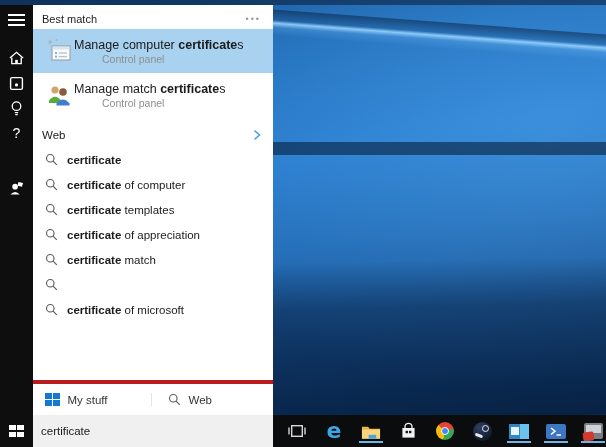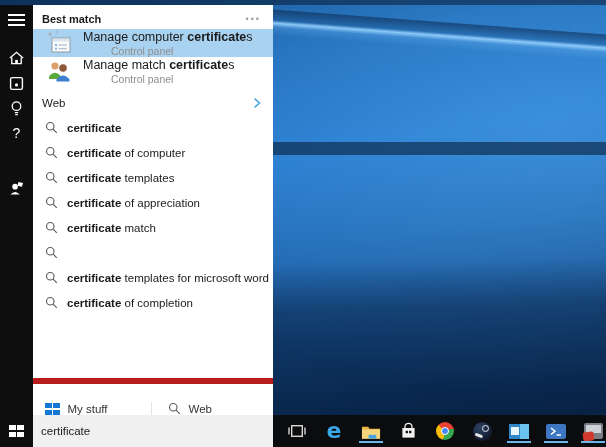--- a/index.html
+++ b/index.html
@@ -29,36 +29,36 @@
   .start-btn{position:absolute;left:0;bottom:0;width:33px;height:32px;background:#0e0e0e;z-index:4;
              display:flex;align-items:center;justify-content:center;cursor:pointer;}
   .winflag{display:grid;grid-template-columns:6.5px 6.5px;grid-template-rows:5.5px 5.5px;gap:1.5px;}
   .winflag i{background:#fff;display:block;}
   .winflag.blue i{background:#1278d3;}
 
   
   .panel{position:absolute;left:33px;top:5px;width:240px;height:410px;background:#fff;z-index:2;
          display:flex;flex-direction:column;}
   .hdr{display:flex;justify-content:space-between;align-items:center;padding:8px 12px 4px 9px;}
-  .hdr .t{font-size:11px;font-weight:bold;color:#1b1b1b;}
+  .hdr .t{font-size:11px;font-weight:normal;color:#1b1b1b;}
   .dots{color:#9a9a9a;font-size:9px;letter-spacing:2px;cursor:pointer;line-height:1;}
-  .result{height:28px;display:flex;align-items:center;gap:9px;padding-left:11px;cursor:pointer;}
+  .result{height:44px;display:flex;align-items:center;padding-left:11px;cursor:pointer;}
   .result.sel{background:#a8d2ef;}
   .r-ic{width:30px;display:flex;justify-content:center;flex:none;}
   .r-txt{display:flex;flex-direction:column;gap:1px;}
   .r-title{font-size:12.5px;color:#1b1b1b;}
   .r-title .b{font-weight:bold;}
   .r-sub{font-size:10.5px;color:#8f8f8f;margin-left:28px;}
   .webhdr{display:flex;justify-content:space-between;align-items:center;padding:9px 12px 3px 9px;height:18px;}
   .webhdr .t{font-size:11.5px;color:#1b1b1b;}
   .sug{height:25px;display:flex;align-items:center;gap:9px;padding-left:12px;cursor:pointer;
        font-size:11.5px;color:#1b1b1b;}
   .sug .b{font-weight:bold;}
   .sug .rest,.r-title .pre,.r-title .suf{white-space:pre;}
-  .panel-footer{margin-top:auto;height:31px;border-top:6px solid #b91c1c;display:flex;align-items:flex-end;}
+  .panel-footer{margin-top:auto;height:31px;border-top:4px solid #b91c1c;display:flex;align-items:center;}
   .pf-btn{flex:1;display:flex;align-items:center;gap:8px;padding-left:12px;font-size:11.5px;color:#333;cursor:pointer;background:#fff;}
   .pf-btn.web{border-left:1px solid #e4e4e4;padding-left:16px;}
 
   
   .searchrow{position:absolute;left:33px;top:415px;width:240px;height:32px;background:#f0f0f0;z-index:2;}
   .searchrow input{width:100%;height:100%;border:0;outline:0;background:transparent;padding:0 0 0 8px;
                    font-family:"Liberation Sans",sans-serif;font-size:11.5px;color:#1b1b1b;}
 
   
   .taskbar{position:absolute;left:273px;right:0;top:415px;height:32px;background:#0b0c0e;z-index:4;
@@ -224,28 +224,21 @@
       <svg width="13" height="13" viewBox="0 0 16 16">
           <circle cx="6.5" cy="6.5" r="4.6" fill="none" stroke="#58585a" stroke-width="1.4"></circle>
           <line x1="10" y1="10" x2="14.5" y2="14.5" stroke="#58585a" stroke-width="1.4"></line>
         </svg>
     </div>
     <div class="sug">
       <svg width="13" height="13" viewBox="0 0 16 16">
           <circle cx="6.5" cy="6.5" r="4.6" fill="none" stroke="#58585a" stroke-width="1.4"></circle>
           <line x1="10" y1="10" x2="14.5" y2="14.5" stroke="#58585a" stroke-width="1.4"></line>
         </svg>
-      <span><span class="b">certificate</span><span class="rest"> templates for microsoft word</span></span>
-    </div>
-    <div class="sug">
-      <svg width="13" height="13" viewBox="0 0 16 16">
-          <circle cx="6.5" cy="6.5" r="4.6" fill="none" stroke="#58585a" stroke-width="1.4"></circle>
-          <line x1="10" y1="10" x2="14.5" y2="14.5" stroke="#58585a" stroke-width="1.4"></line>
-        </svg>
-      <span><span class="b">certificate</span><span class="rest"> of completion</span></span>
+      <span><span class="b">certificate</span><span class="rest"> of microsoft</span></span>
     </div>
 
     <div class="panel-footer">
       <div class="pf-btn">
         <span class="winflag blue">
             <i></i>
             <i></i>
             <i></i>
             <i></i>
           </span>

